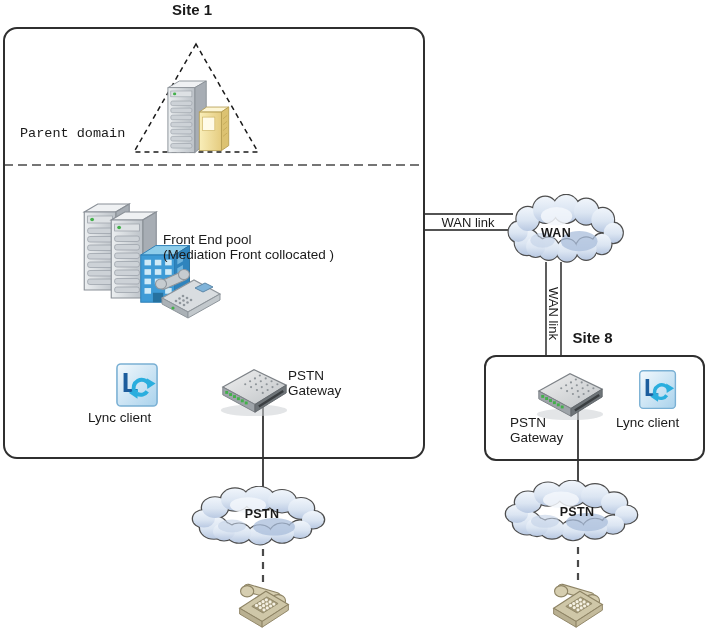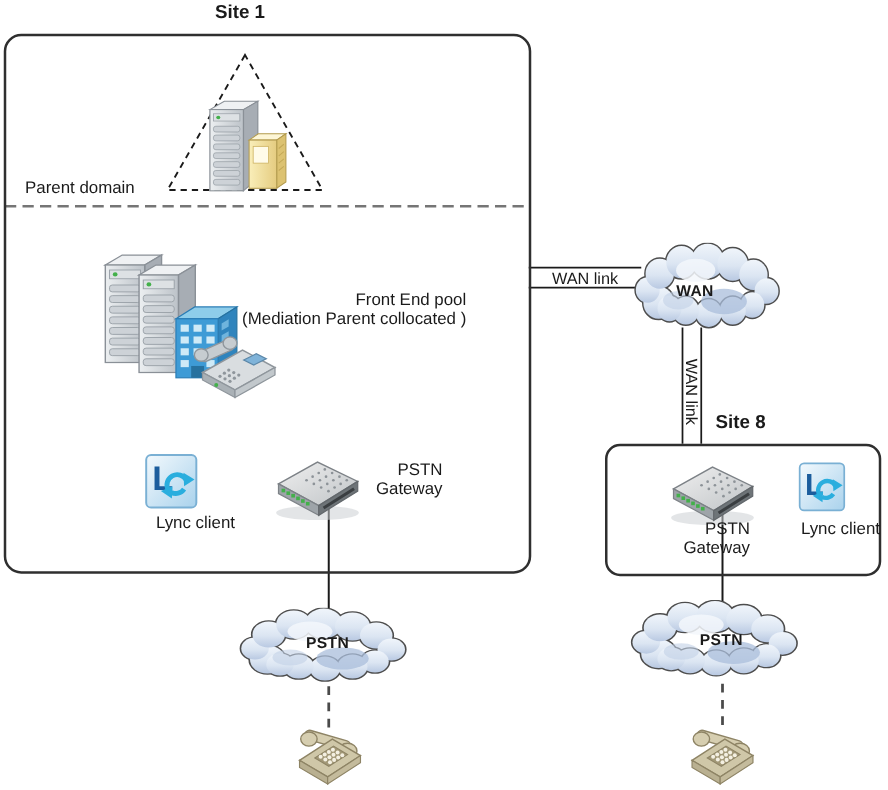--- a/index.html
+++ b/index.html
@@ -1,19 +1,19 @@
 <!DOCTYPE html>
 <html><head>
 <meta charset="utf-8">
 <style>
   html,body{margin:0;padding:0;background:#fff;}
   #stage{position:relative;width:710px;height:632px;background:#fff;overflow:hidden;
          font-family:"Liberation Sans",sans-serif;color:#1a1a1a;}
   .abs{position:absolute;}
-  .lbl{font-size:13.5px;line-height:15px;text-align:right;white-space:pre;}
+  .lbl{font-size:13.5px;line-height:15px;text-align:left;white-space:pre;}
   .title{font-size:15px;font-weight:bold;text-align:center;}
   .cloudlbl{font-size:12.5px;font-weight:bold;text-align:center;letter-spacing:.3px;}
   .sitebox{border:2px solid #2f2f2f;background:transparent;}
   #site1-box{left:3px;top:27px;width:418px;height:428px;border-radius:14px;}
   #site2-box{left:484px;top:355px;width:217px;height:102px;border-radius:12px;}
   #vlink-label{writing-mode:vertical-rl;display:flex;align-items:center;justify-content:center;
                left:544px;top:270px;width:19px;height:86px;font-size:13px;}
   svg{display:block;}
   .z0{z-index:0}.z1{z-index:1}.z2{z-index:2}
 </style>
@@ -242,25 +242,25 @@
     <line x1="263" y1="549" x2="263" y2="583" stroke="#4a4a4a" stroke-width="2.2" stroke-dasharray="7,6"></line>
     <line x1="578" y1="410" x2="578" y2="488" stroke="#1a1a1a" stroke-width="1.6"></line>
     <line x1="578" y1="547" x2="578" y2="583" stroke="#4a4a4a" stroke-width="2.2" stroke-dasharray="7,6"></line>
   </svg>
 
   <div id="site1-box" class="abs sitebox z0"></div>
   <div id="site2-box" class="abs sitebox z0"></div>
 
   <div class="abs title z2" style="left:130px;top:1px;width:124px;">Site 1</div>
   <div class="abs title z2" style="left:545px;top:329px;width:95px;">Site 8</div>
-  <div class="abs lbl z2" style="left:20px;top:142px;text-align:right;">Parent domain</div>
+  <div class="abs lbl z2" style="left:20px;top:126px;text-align:right;font-family:Liberation Mono, monospace;">Parent domain</div>
 
   <div class="abs z2" style="left:163px;top:232px;width:210px;">
     <div class="lbl">Front End pool</div>
-    <div class="lbl">(Mediation Parent collocated )</div>
+    <div class="lbl">(Mediation Front collocated )</div>
   </div>
 
   <div class="abs lbl z2" style="left:88px;top:410px;width:100px;">Lync client</div>
 
   <div class="abs z2" style="left:288px;top:368px;width:66px;">
     <div class="lbl">PSTN</div>
     <div class="lbl">Gateway</div>
   </div>
 
   <div class="abs z2" style="left:510px;top:415px;width:90px;">

